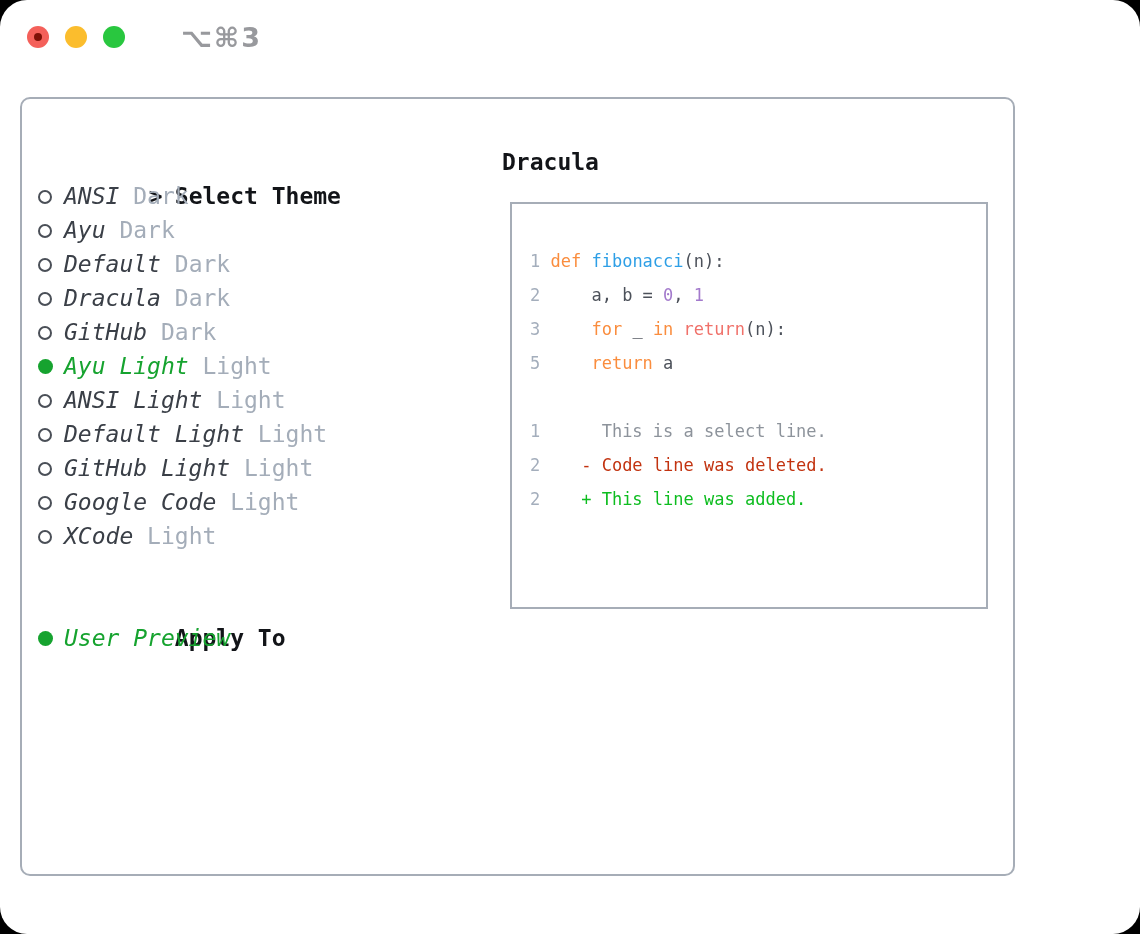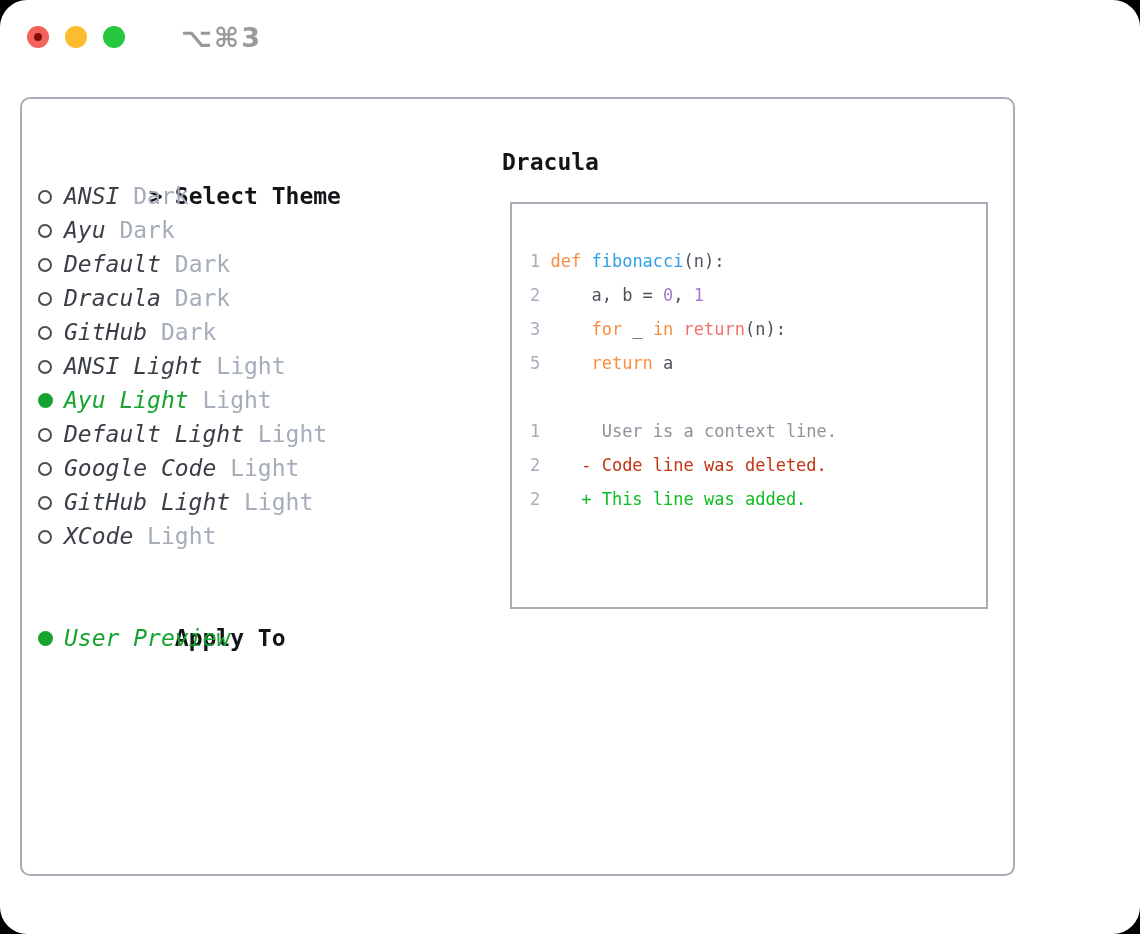--- a/index.html
+++ b/index.html
@@ -83,25 +83,25 @@
       <div class="row">
         <span class="marker prompt">&gt;</span><span class="h">Select Theme</span>
       </div>
 
       <div id="theme-list">
           <div class="row"><span class="marker"><span class="dot"></span></span><span class="t-name">ANSI</span><span class="t-var"> Dark</span></div>
           <div class="row"><span class="marker"><span class="dot"></span></span><span class="t-name">Ayu</span><span class="t-var"> Dark</span></div>
           <div class="row"><span class="marker"><span class="dot"></span></span><span class="t-name">Default</span><span class="t-var"> Dark</span></div>
           <div class="row"><span class="marker"><span class="dot"></span></span><span class="t-name">Dracula</span><span class="t-var"> Dark</span></div>
           <div class="row"><span class="marker"><span class="dot"></span></span><span class="t-name">GitHub</span><span class="t-var"> Dark</span></div>
+          <div class="row"><span class="marker"><span class="dot filled"></span></span><span class="t-name sel">Ayu Light</span><span class="t-var"> Light</span></div>
           <div class="row"><span class="marker"><span class="dot"></span></span><span class="t-name">ANSI Light</span><span class="t-var"> Light</span></div>
-          <div class="row"><span class="marker"><span class="dot filled"></span></span><span class="t-name sel">Ayu Light</span><span class="t-var"> Light</span></div>
           <div class="row"><span class="marker"><span class="dot"></span></span><span class="t-name">Default Light</span><span class="t-var"> Light</span></div>
+          <div class="row"><span class="marker"><span class="dot"></span></span><span class="t-name">GitHub Light</span><span class="t-var"> Light</span></div>
           <div class="row"><span class="marker"><span class="dot"></span></span><span class="t-name">Google Code</span><span class="t-var"> Light</span></div>
-          <div class="row"><span class="marker"><span class="dot"></span></span><span class="t-name">GitHub Light</span><span class="t-var"> Light</span></div>
           <div class="row"><span class="marker"><span class="dot"></span></span><span class="t-name">XCode</span><span class="t-var"> Light</span></div>
         </div>
 
       <div class="spacer-row"></div>
 
       <div class="row">
         <span class="marker"></span><span class="h">Apply To</span>
       </div>
 
       <div id="apply-list">
@@ -114,20 +114,20 @@
 
     <div class="preview-title h">Dracula</div>
 
     <div class="preview-box">
       <div id="preview-lines">
           <div class="pline"><span class="ln">1 </span><span class="seg-kw">def </span><span class="seg-fn">fibonacci</span><span class="seg-plain">(n):</span></div>
           <div class="pline"><span class="ln">2 </span><span class="seg-plain">    a, b = </span><span class="seg-num">0</span><span class="seg-plain">, </span><span class="seg-num">1</span></div>
           <div class="pline"><span class="ln">3 </span><span class="seg-plain">    </span><span class="seg-kw">for</span><span class="seg-plain"> _ </span><span class="seg-kw">in</span><span class="seg-plain"> </span><span class="seg-call">return</span><span class="seg-plain">(n):</span></div>
           <div class="pline"><span class="ln">5 </span><span class="seg-plain">    </span><span class="seg-kw">return</span><span class="seg-plain"> a</span></div>
           <div class="pline"> </div>
-          <div class="pline"><span class="ln">1 </span><span class="seg-ctx">     User is a context line.</span></div>
+          <div class="pline"><span class="ln">1 </span><span class="seg-ctx">     This is a select line.</span></div>
           <div class="pline"><span class="ln">2 </span><span class="seg-del">   - Code line was deleted.</span></div>
           <div class="pline"><span class="ln">2 </span><span class="seg-add">   + This line was added.</span></div>
         </div>
     </div>
 
   </div>
 </div>
 
 </body></html>

